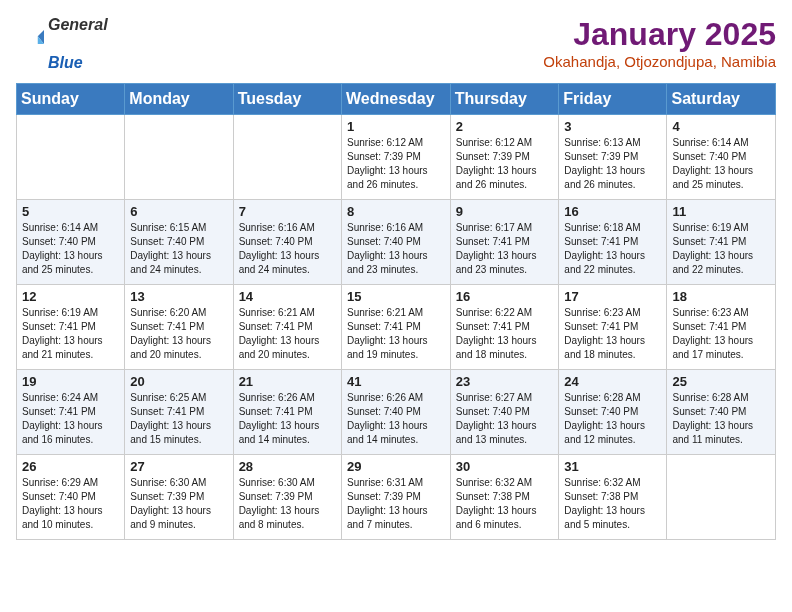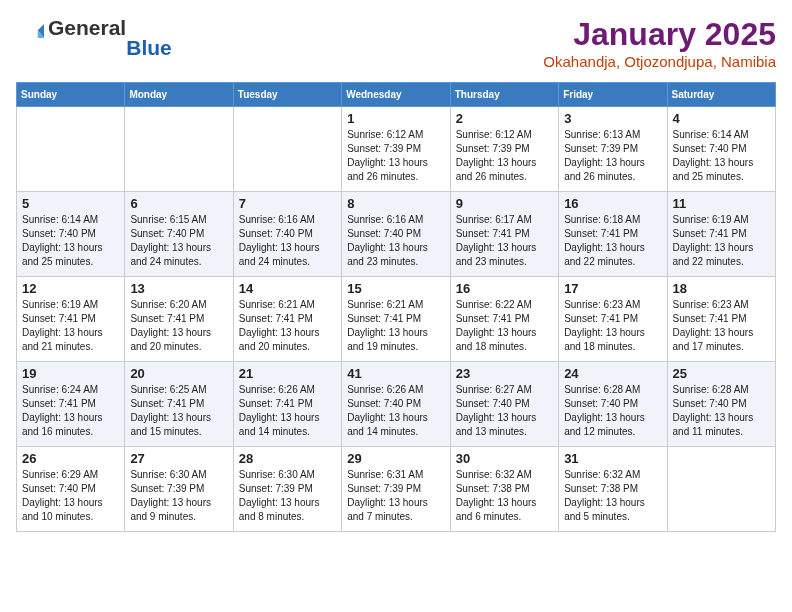--- a/index.html
+++ b/index.html
@@ -16,23 +16,25 @@
       align-items: flex-start;
       margin-bottom: 12px;
     }
     .logo {
       display: flex;
       align-items: center;
       gap: 4px;
     }
     .logo-text {
       display: flex;
-      font-size: 21px;
+      flex-direction: column;
+      font-size: 16px;
       font-weight: bold;
       line-height: 1.1;
+      font-style: italic;
     }
     .logo-text .general { color: #333; }
     .logo-text .blue { color: #1a5fb4; margin-top: 20px; }
     .logo-icon {
       width: 28px;
       height: 28px;
     }
     .title-block {
       text-align: right;
     }
@@ -46,21 +48,21 @@
       color: #c2410c;
     }
     .calendar {
       width: 100%;
       border-collapse: collapse;
       border: 1px solid #ccc;
     }
     .calendar th {
       background-color: #3a7abf;
       color: #fff;
-      font-size: 10px;
+      font-size: 16px;
       font-weight: bold;
       padding: 6px 4px;
       text-align: left;
       border: 1px solid #5a9ad0;
     }
     .calendar td {
       vertical-align: top;
       border: 1px solid #ccc;
       padding: 4px 5px;
       width: 109px;

